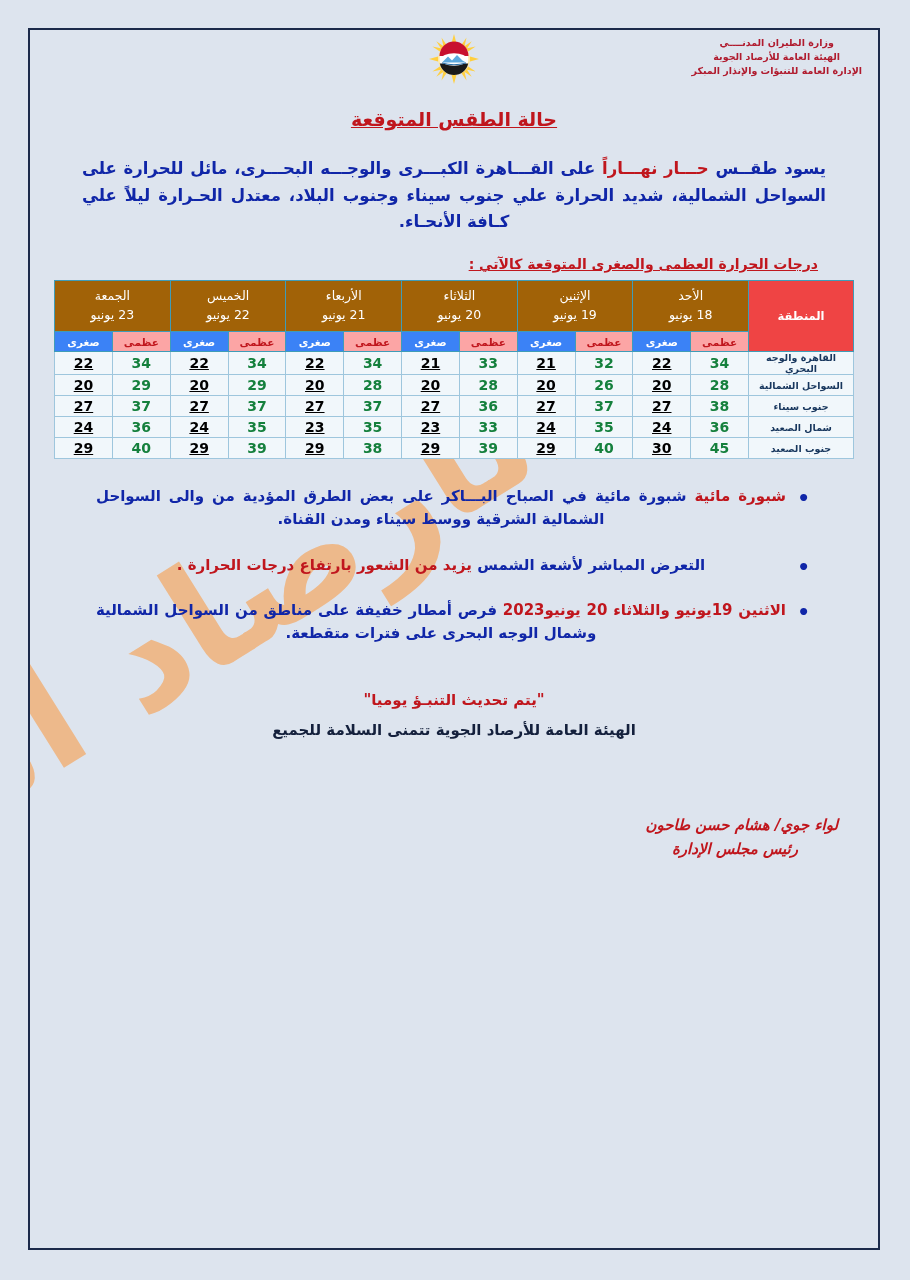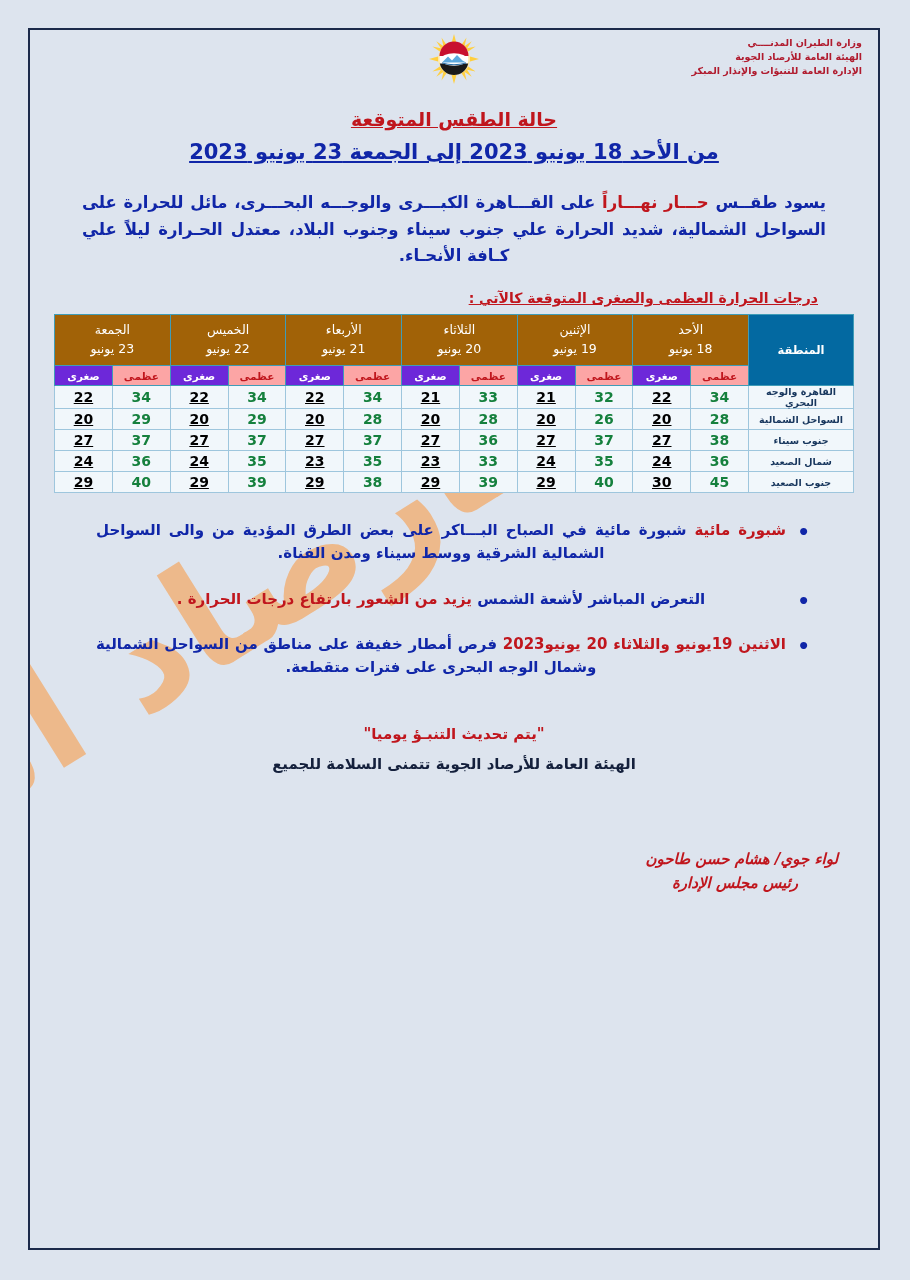--- a/index.html
+++ b/index.html
@@ -39,21 +39,21 @@
   
   .topbar{
     height:54px;position:relative;
   }
   .logo{
     position:absolute;left:50%;margin-left:-38px;top:4px;
     width:76px;height:50px;
   }
   .org-lines{
     position:absolute;right:16px;top:6px;
-    text-align:right;
+    text-align:center;
     color:#b01b2e;
     font-size:9.5px;font-weight:bold;line-height:1.45;
     font-family:"DejaVu Sans",sans-serif;
   }
   
   .main-title{
     text-align:center;
     color:#c0161d;
     font-size:19px;font-weight:bold;
     text-decoration:underline;
@@ -97,32 +97,32 @@
     text-align:center;
     padding:0;
   }
   .day-th{
     background:#a16207;color:#ffffff;
     font-size:12.5px;font-weight:normal;
     height:50px;line-height:1.5;
     border-color:#3f9cb7 !important;
   }
   .region-th{
-    background:#0369a1;color:#ffffff;
+    background:#ef4444;color:#ffffff;
     font-size:11.5px;font-weight:bold;
     border-color:#3f9cb7 !important;
     width:104px;
   }
   .sub-max{
     background:#fca5a5;color:#c0161d;
     font-size:10.5px;font-weight:bold;height:19px;
     border-color:#3f9cb7 !important;
   }
   .sub-min{
-    background:#6d28d9;color:#ffffff;
+    background:#3b82f6;color:#ffffff;
     font-size:10.5px;font-weight:bold;height:19px;
     border-color:#3f9cb7 !important;
   }
   td.v{
     background:#f1f7fb;
     height:20px;font-size:14px;font-weight:bold;
   }
   td.max{color:#15803d;}
   td.min{color:#000000;text-decoration:underline;}
   td.region{
@@ -219,21 +219,20 @@
         </svg>
       </div>
       <div class="org-lines">
         <div>وزارة الطيران المدنــــي</div>
         <div>الهيئة العامة للأرصاد الجوية</div>
         <div>الإدارة العامة للتنبؤات والإنذار المبكر</div>
       </div>
     </div>
 
     <div class="main-title">حالة الطقس المتوقعة</div>
-    <div class="date-range">من الأحد 18 يونيو 2023 إلى الجمعة 23 يونيو 2023</div>
 
     <p class="intro">
       <span>يسود طقــس </span><span class="hot">حـــار نهـــاراً</span><span> على القـــاهرة الكبـــرى والوجـــه البحـــرى، مائل للحرارة على السواحل الشمالية، شديد الحرارة علي جنوب سيناء وجنوب البلاد،  معتدل الحـرارة ليلاً علي كـافة الأنحـاء.</span>
     </p>
 
     <div class="tbl-caption">درجات الحرارة العظمى  والصغرى المتوقعة كالآتي :</div>
 
     <table class="temps">
       <thead>
         <tr>

